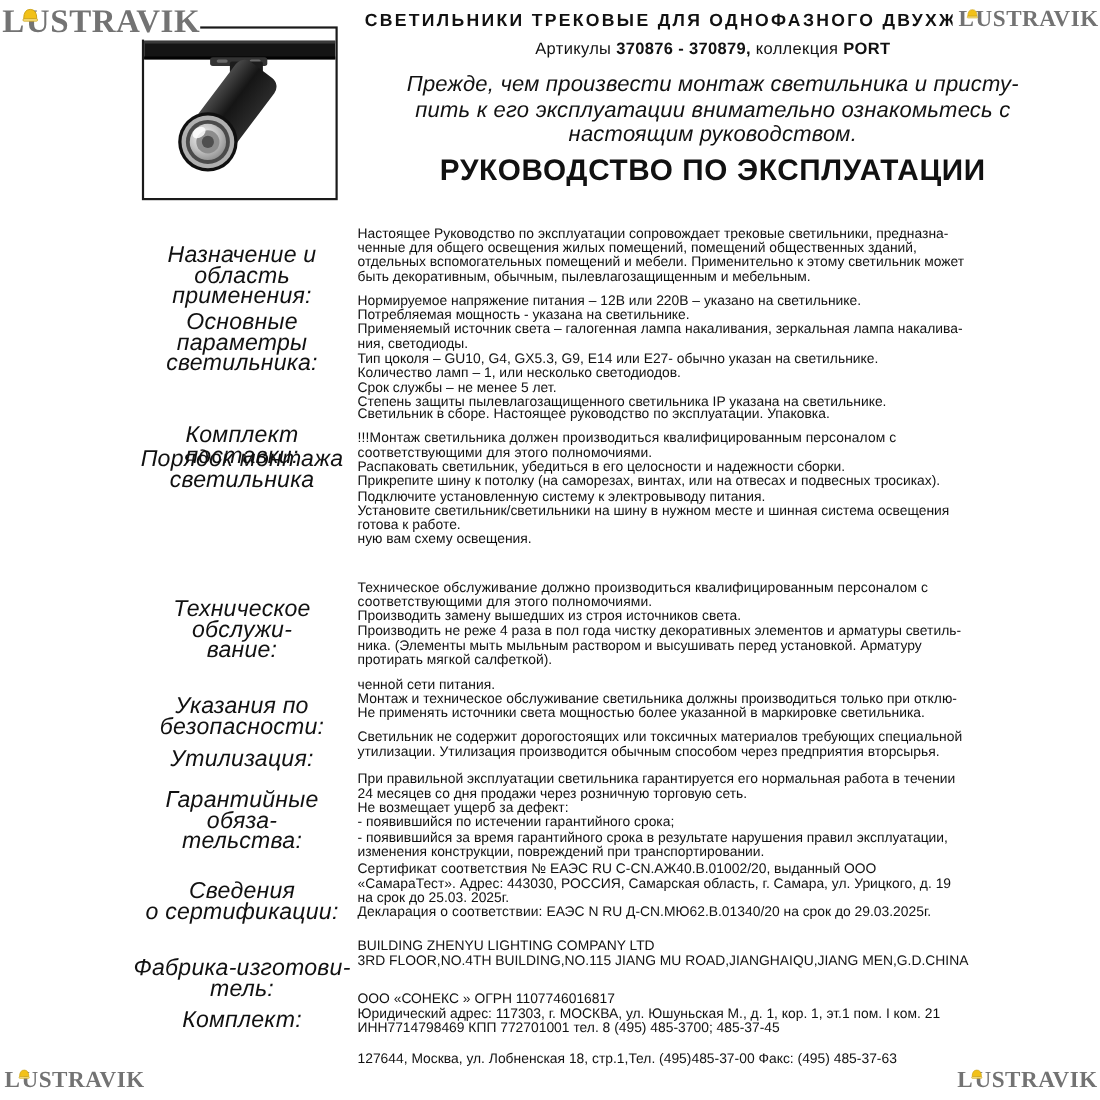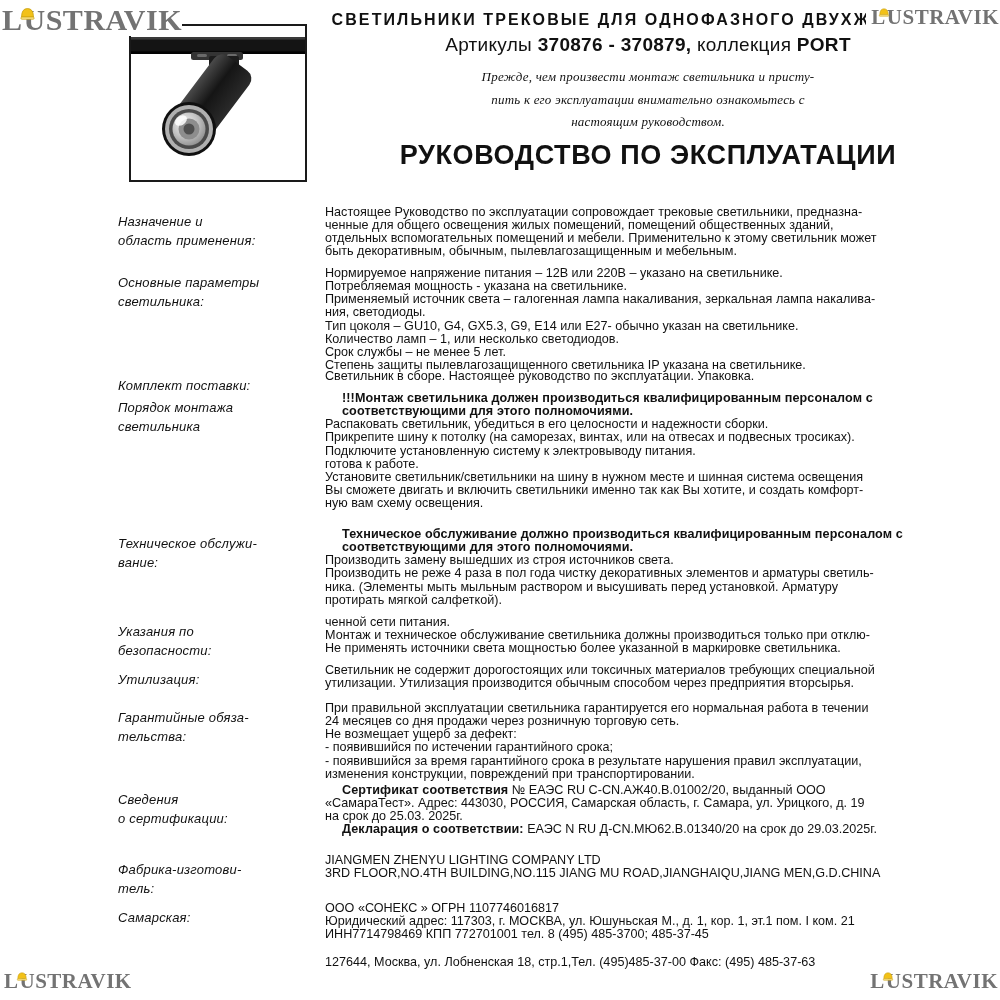--- a/index.html
+++ b/index.html
@@ -24,36 +24,36 @@
   #logo-bl{left:4px;top:970px;}
   #logo-br{right:2px;top:970px;}
   
   .product-box{
     position:absolute;left:129px;top:24px;width:178px;height:158px;
     border:2px solid #1a1a1a;box-sizing:border-box;background:#fff;z-index:2;
   }
   
   .title-wrap{position:absolute;left:300px;top:7px;width:696px;text-align:center;z-index:1;}
   .t-main{font-size:16px;font-weight:bold;line-height:25px;letter-spacing:2.1px;white-space:nowrap;}
-  .t-art{font-size:19px;line-height:24px;margin-top:1px;letter-spacing:.3px;white-space:nowrap;}
+  .t-art{font-size:15px;line-height:24px;margin-top:1px;letter-spacing:.3px;white-space:nowrap;}
   .t-art b{font-weight:bold;}
   .t-intro{
-    font-size:13px;line-height:22.5px;font-style:italic;margin-top:9px;
-    white-space:pre-line;letter-spacing:.2px;font-family:Liberation Serif, serif;
+    font-size:20px;line-height:22.5px;font-style:italic;margin-top:9px;
+    white-space:pre-line;letter-spacing:.2px;
   }
   .t-head{font-size:27px;font-weight:bold;line-height:27px;margin-top:8px;letter-spacing:.6px;white-space:nowrap;}
   
   .row{position:absolute;left:0;width:1000px;height:0;}
   .lbl{
-    position:absolute;left:118px;top:7px;width:204px;text-align:left;
-    font-style:italic;font-size:13px;line-height:18.6px;white-space:pre-line;letter-spacing:.2px;
+    position:absolute;left:118px;top:17px;width:204px;text-align:center;
+    font-style:italic;font-size:21px;line-height:18.6px;white-space:pre-line;letter-spacing:.2px;
   }
   .bodycol{position:absolute;left:325px;top:0;width:650px;font-size:12.6px;line-height:13.15px;}
   .ln{white-space:nowrap;}
-  .ln b{font-weight:bold;letter-spacing:.1px;margin-left:17px;}
+  .ln b{font-weight:normal;letter-spacing:.1px;}
 </style>
 </head>
 <body>
 
 <div id="logo-tl" class="logo logo-lg">
   <span>L</span><svg class="lamp" viewBox="0 0 20 20">
       <path d="M3 13 Q3 3 10 3 Q17 3 17 13 Z" fill="#f2c118" stroke="#caa00d" stroke-width="1"></path>
       <rect x="2.2" y="13" width="15.6" height="2.6" rx="1.2" fill="#fae38a" stroke="#caa00d" stroke-width="0.8"></rect>
     </svg><span class="rest">USTRAVIK</span>
 </div>
@@ -160,23 +160,22 @@
 </section>
 <section class="row" style="top:392px">
   <div class="lbl">Порядок монтажа
 светильника</div>
   <div class="bodycol">
       <div class="ln"><b>!!!Монтаж светильника должен производиться квалифицированным персоналом с</b></div>
       <div class="ln"><b>соответствующими для этого полномочиями.</b></div>
       <div class="ln"><span>Распаковать светильник, убедиться в его целосности и надежности сборки.</span></div>
       <div class="ln"><span>Прикрепите шину к потолку (на саморезах, винтах, или на отвесах и подвесных тросиках).</span></div>
       <div class="ln"><span>Подключите установленную систему к электровыводу питания.</span></div>
+      <div class="ln"><span>Установите светильник/светильники на шину в нужном месте и шинная система освещения</span></div>
       <div class="ln"><span>готова к работе.</span></div>
-      <div class="ln"><span>Установите светильник/светильники на шину в нужном месте и шинная система освещения</span></div>
-      <div class="ln"><span>Вы сможете двигать и включить светильники именно так как Вы хотите, и создать комфорт-</span></div>
       <div class="ln"><span>ную вам схему освещения.</span></div>
     </div>
 </section>
 <section class="row" style="top:528px">
   <div class="lbl">Техническое обслужи-
 вание:</div>
   <div class="bodycol">
       <div class="ln"><b>Техническое обслуживание должно производиться квалифицированным персоналом с</b></div>
       <div class="ln"><b>соответствующими для этого полномочиями.</b></div>
       <div class="ln"><span>Производить замену вышедших из строя источников света.</span></div>
@@ -220,26 +219,26 @@
       <div class="ln"><b>Сертификат соответствия</b><span> № ЕАЭС RU C-CN.АЖ40.В.01002/20, выданный ООО</span></div>
       <div class="ln"><span>«СамараТест». Адрес: 443030, РОССИЯ, Самарская область, г. Самара, ул. Урицкого, д. 19</span></div>
       <div class="ln"><span>на срок до 25.03. 2025г.</span></div>
       <div class="ln"><b>Декларация о соответствии:</b><span> ЕАЭС N RU Д-CN.МЮ62.В.01340/20 на срок до 29.03.2025г.</span></div>
     </div>
 </section>
 <section class="row" style="top:854px">
   <div class="lbl">Фабрика-изготови-
 тель:</div>
   <div class="bodycol">
-      <div class="ln"><span>JIANGMEN ZHENYU LIGHTING COMPANY LTD</span></div>
+      <div class="ln"><span>BUILDING ZHENYU LIGHTING COMPANY LTD</span></div>
       <div class="ln"><span>3RD FLOOR,NO.4TH BUILDING,NO.115 JIANG MU ROAD,JIANGHAIQU,JIANG MEN,G.D.CHINA</span></div>
     </div>
 </section>
 <section class="row" style="top:902px">
-  <div class="lbl">Самарская:</div>
+  <div class="lbl">Комплект:</div>
   <div class="bodycol">
       <div class="ln"><span>ООО «СОНЕКС » ОГРН 1107746016817</span></div>
       <div class="ln"><span>Юридический адрес:  117303, г. МОСКВА, ул. Юшуньская М., д. 1, кор. 1, эт.1 пом. I ком. 21</span></div>
       <div class="ln"><span>ИНН7714798469 КПП 772701001   тел. 8 (495) 485-3700; 485-37-45</span></div>
     </div>
 </section>
 <section class="row" style="top:956px">
   <div class="lbl"></div>
   <div class="bodycol">
       <div class="ln"><span>127644, Москва, ул. Лобненская 18, стр.1,Тел. (495)485-37-00 Факс: (495) 485-37-63</span></div>

